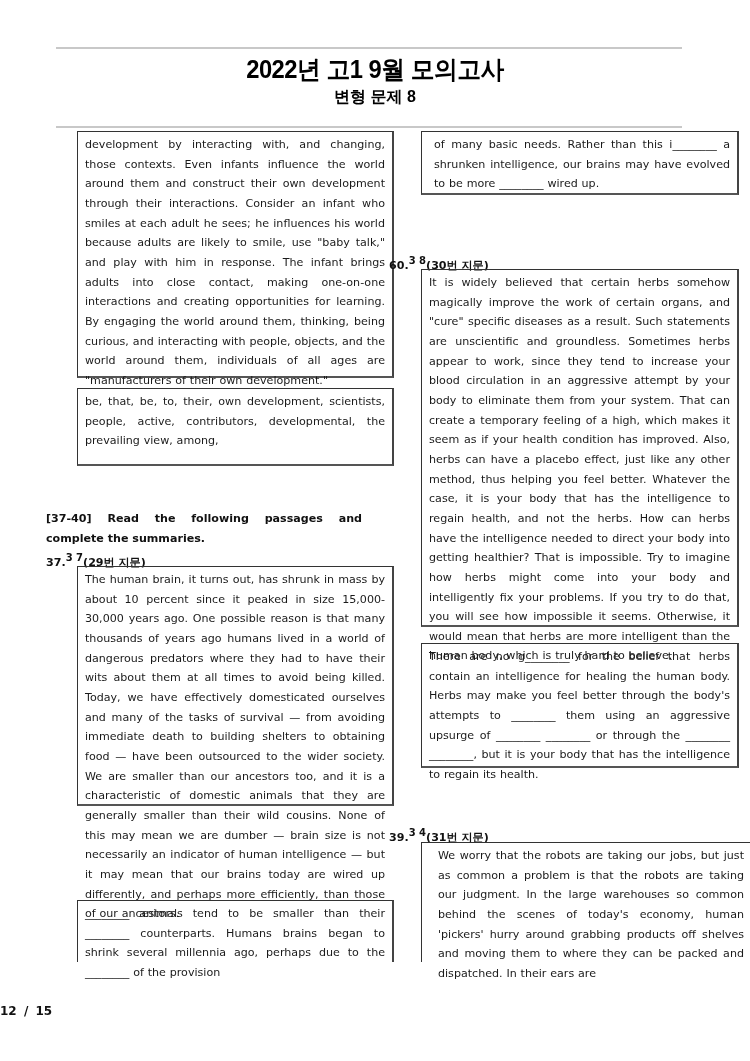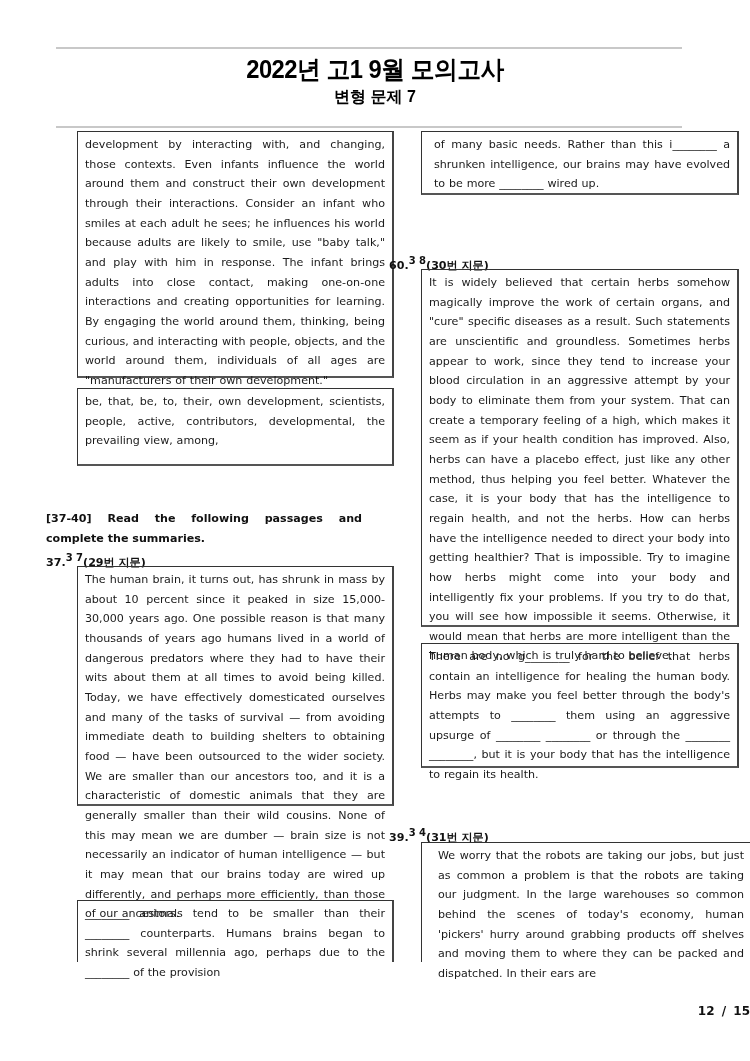--- a/index.html
+++ b/index.html
@@ -5,28 +5,28 @@
     html, body { margin: 0; padding: 0; background: #ffffff; }
     body { width: 750px; height: 1061px; position: relative; overflow: hidden; font-family: "DejaVu Sans", "Liberation Sans", sans-serif; color: #1a1a1a; }
     .rule { position: absolute; left: 56px; width: 626px; height: 2px; background: #c8c8c8; }
     .title { position: absolute; left: 0; width: 750px; text-align: center; font-family: "Liberation Sans", "DejaVu Sans", sans-serif; font-weight: bold; color: #000; }
     .title-main { top: 53px; font-size: 25px; letter-spacing: -0.5px; transform: scaleX(0.95); }
     .title-sub { top: 87px; font-size: 16px; }
     .box { position: absolute; border: 1px solid #333; border-right: 2px solid #444; border-bottom: 2px solid #555; box-sizing: border-box; padding: 3px 7px 0 7px; font-size: 11.1px; line-height: 19.65px; text-align: justify; text-align-last: left; word-spacing: 0.3px; margin-left: 32px; }
     .box p { margin: 0; }
     .label { position: absolute; font-size: 11.1px; font-weight: bold; line-height: 19.65px; color: #111; }
     .sup { font-size: 10px; vertical-align: super; font-weight: bold; }
-    .footer { position: absolute; top: 1004px; left: 0; width: 750px; text-align: right; font-size: 12px; font-weight: bold; color: #111; word-spacing: 3px; }
+    .footer { position: absolute; top: 1004px; left: 0; width: 750px; text-align: left; font-size: 12px; font-weight: bold; color: #111; word-spacing: 3px; }
   </style>
 </head>
 <body>
 
 <div class="rule" style="top:47px;"></div>
 <div class="title title-main">2022년 고1 9월 모의고사</div>
-<div class="title title-sub">변형 문제 7</div>
+<div class="title title-sub">변형 문제 8</div>
 <div class="rule" style="top:126px;"></div>
 
 <div class="box" style="left:45px; top:131px; width:317px; height:247px;">
   <p>development by interacting with, and changing, those contexts. Even infants influence the world around them and construct their own development through their interactions. Consider an infant who smiles at each adult he sees; he influences his world because adults are likely to smile, use "baby talk," and play with him in response. The infant brings adults into close contact, making one-on-one interactions and creating opportunities for learning. By engaging the world around them, thinking, being curious, and interacting with people, objects, and the world around them, individuals of all ages are "manufacturers of their own development."</p>
 </div>
 
 <div class="box" style="left:45px; top:388px; width:317px; height:78px;">
   <p>be, that, be, to, their, own development, scientists, people, active, contributors, developmental, the prevailing view, among,</p>
 </div>
 

